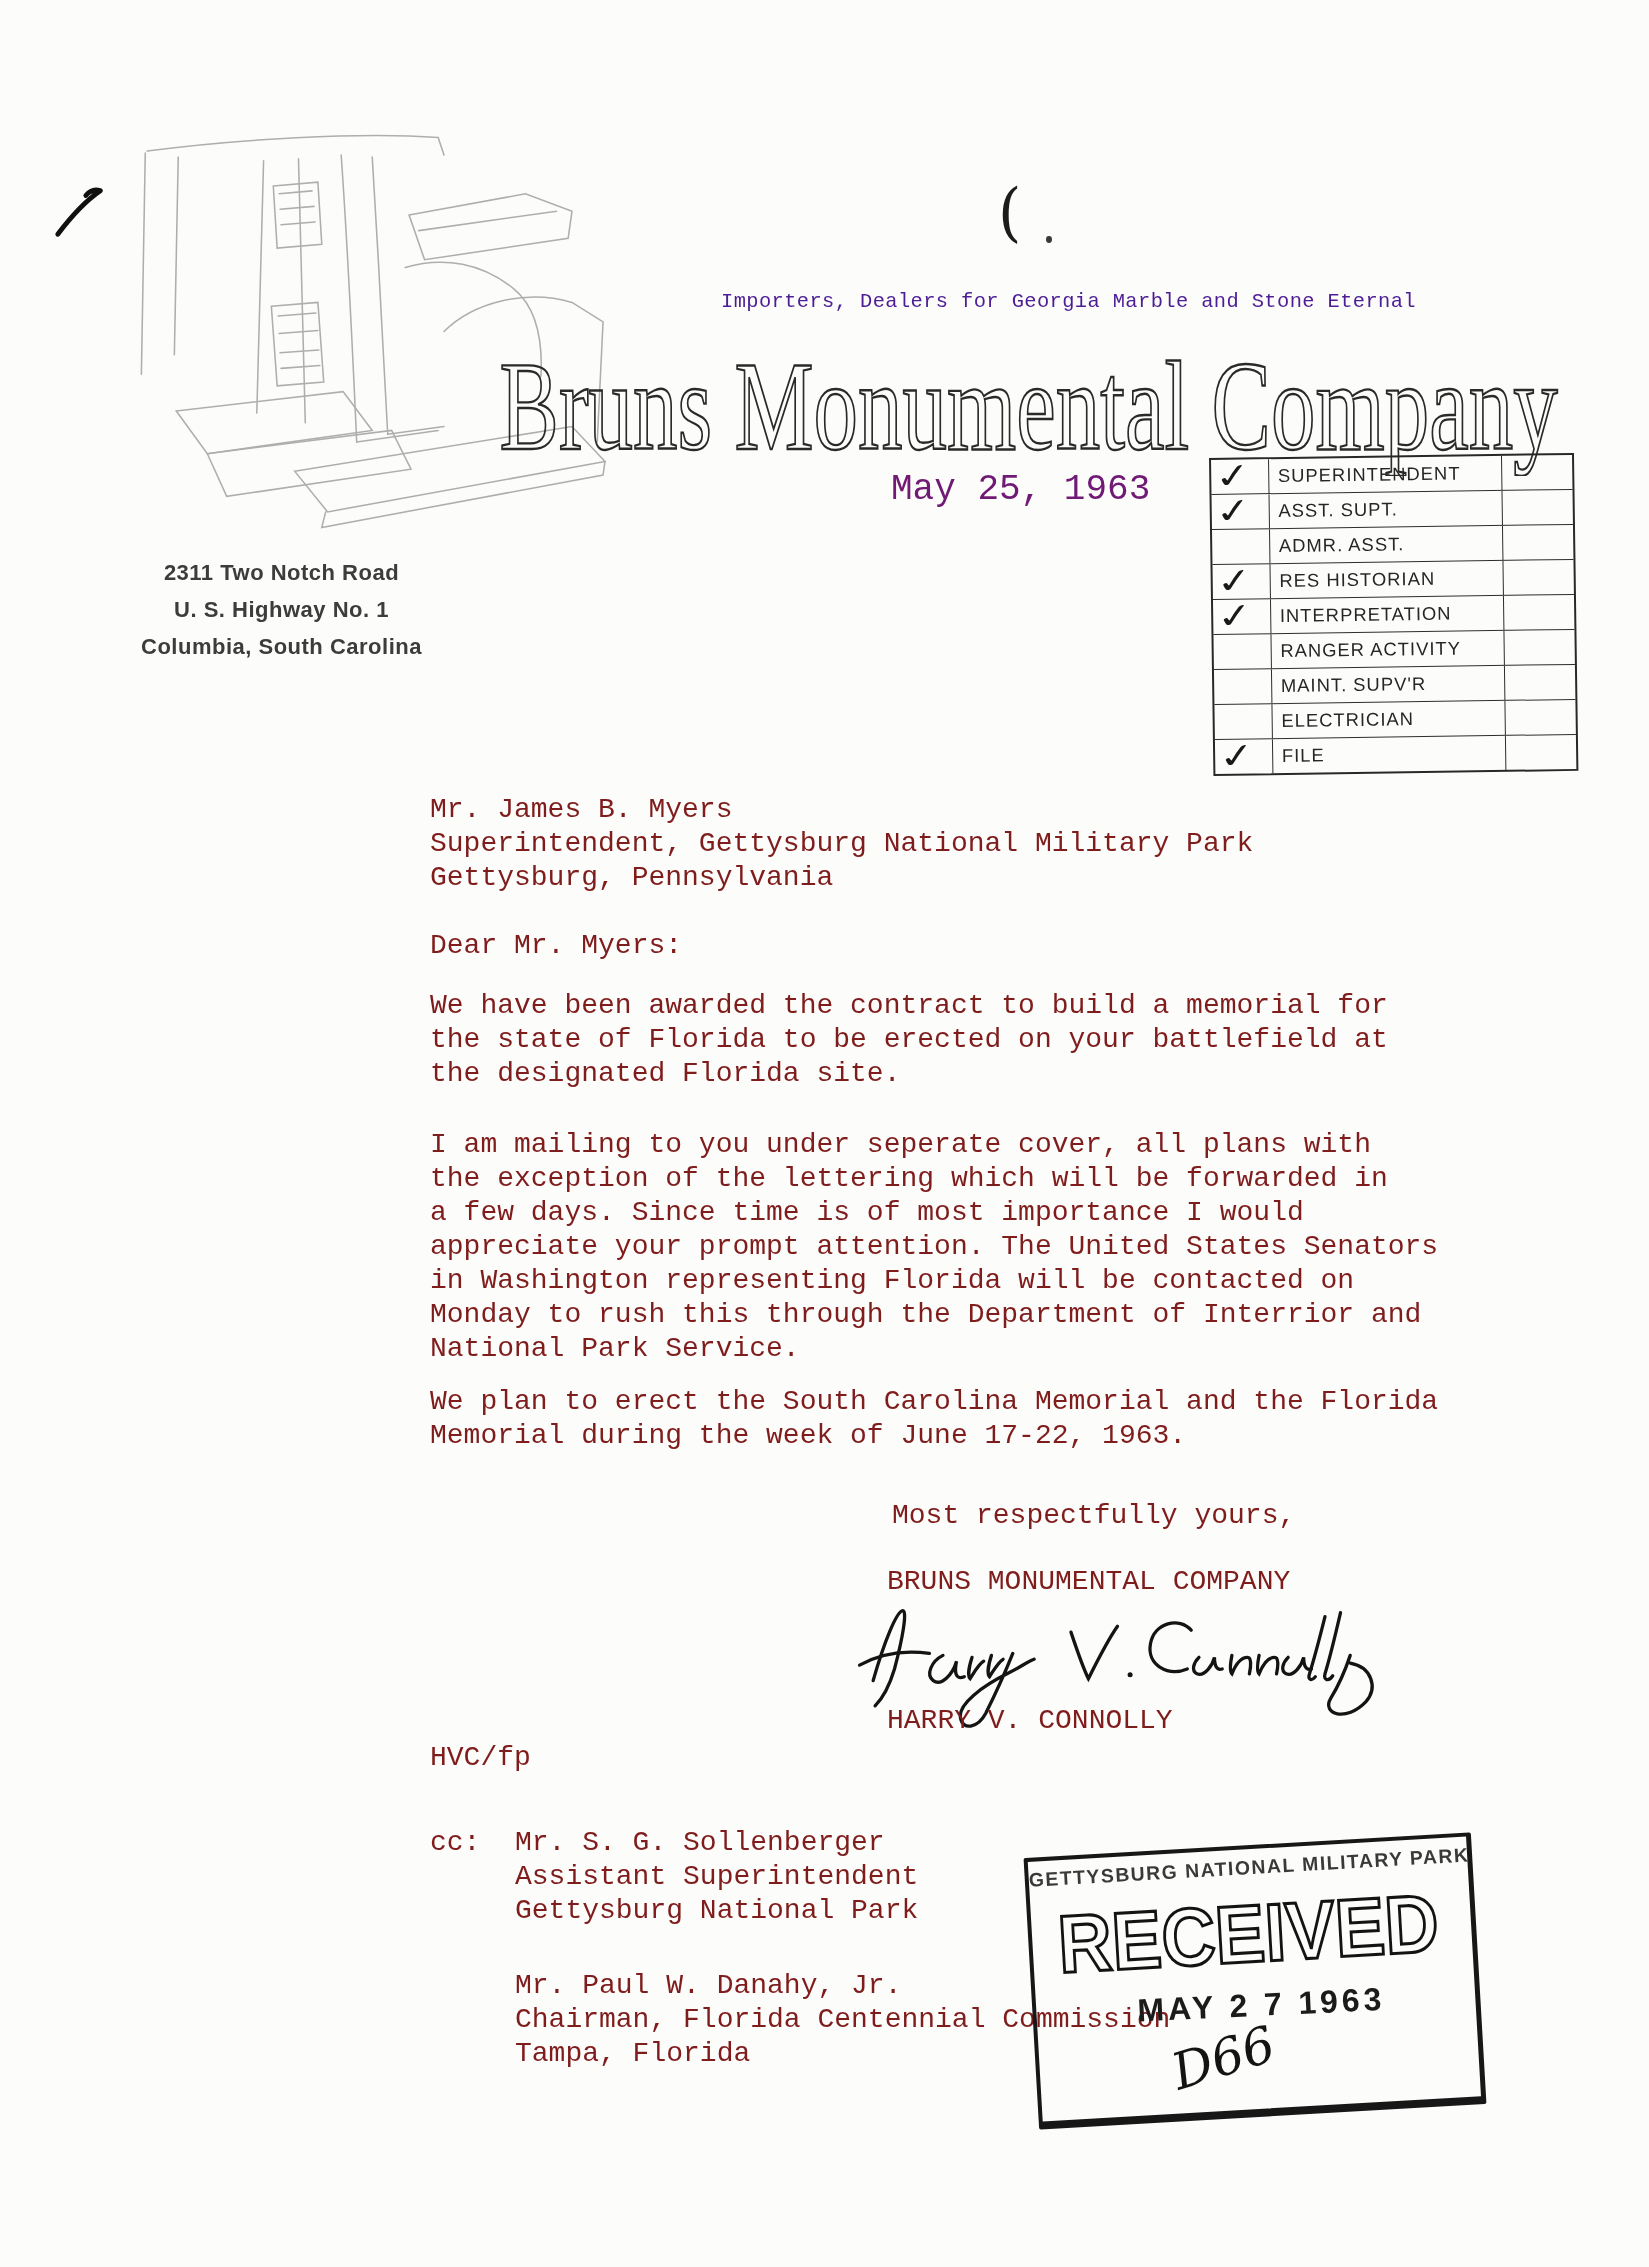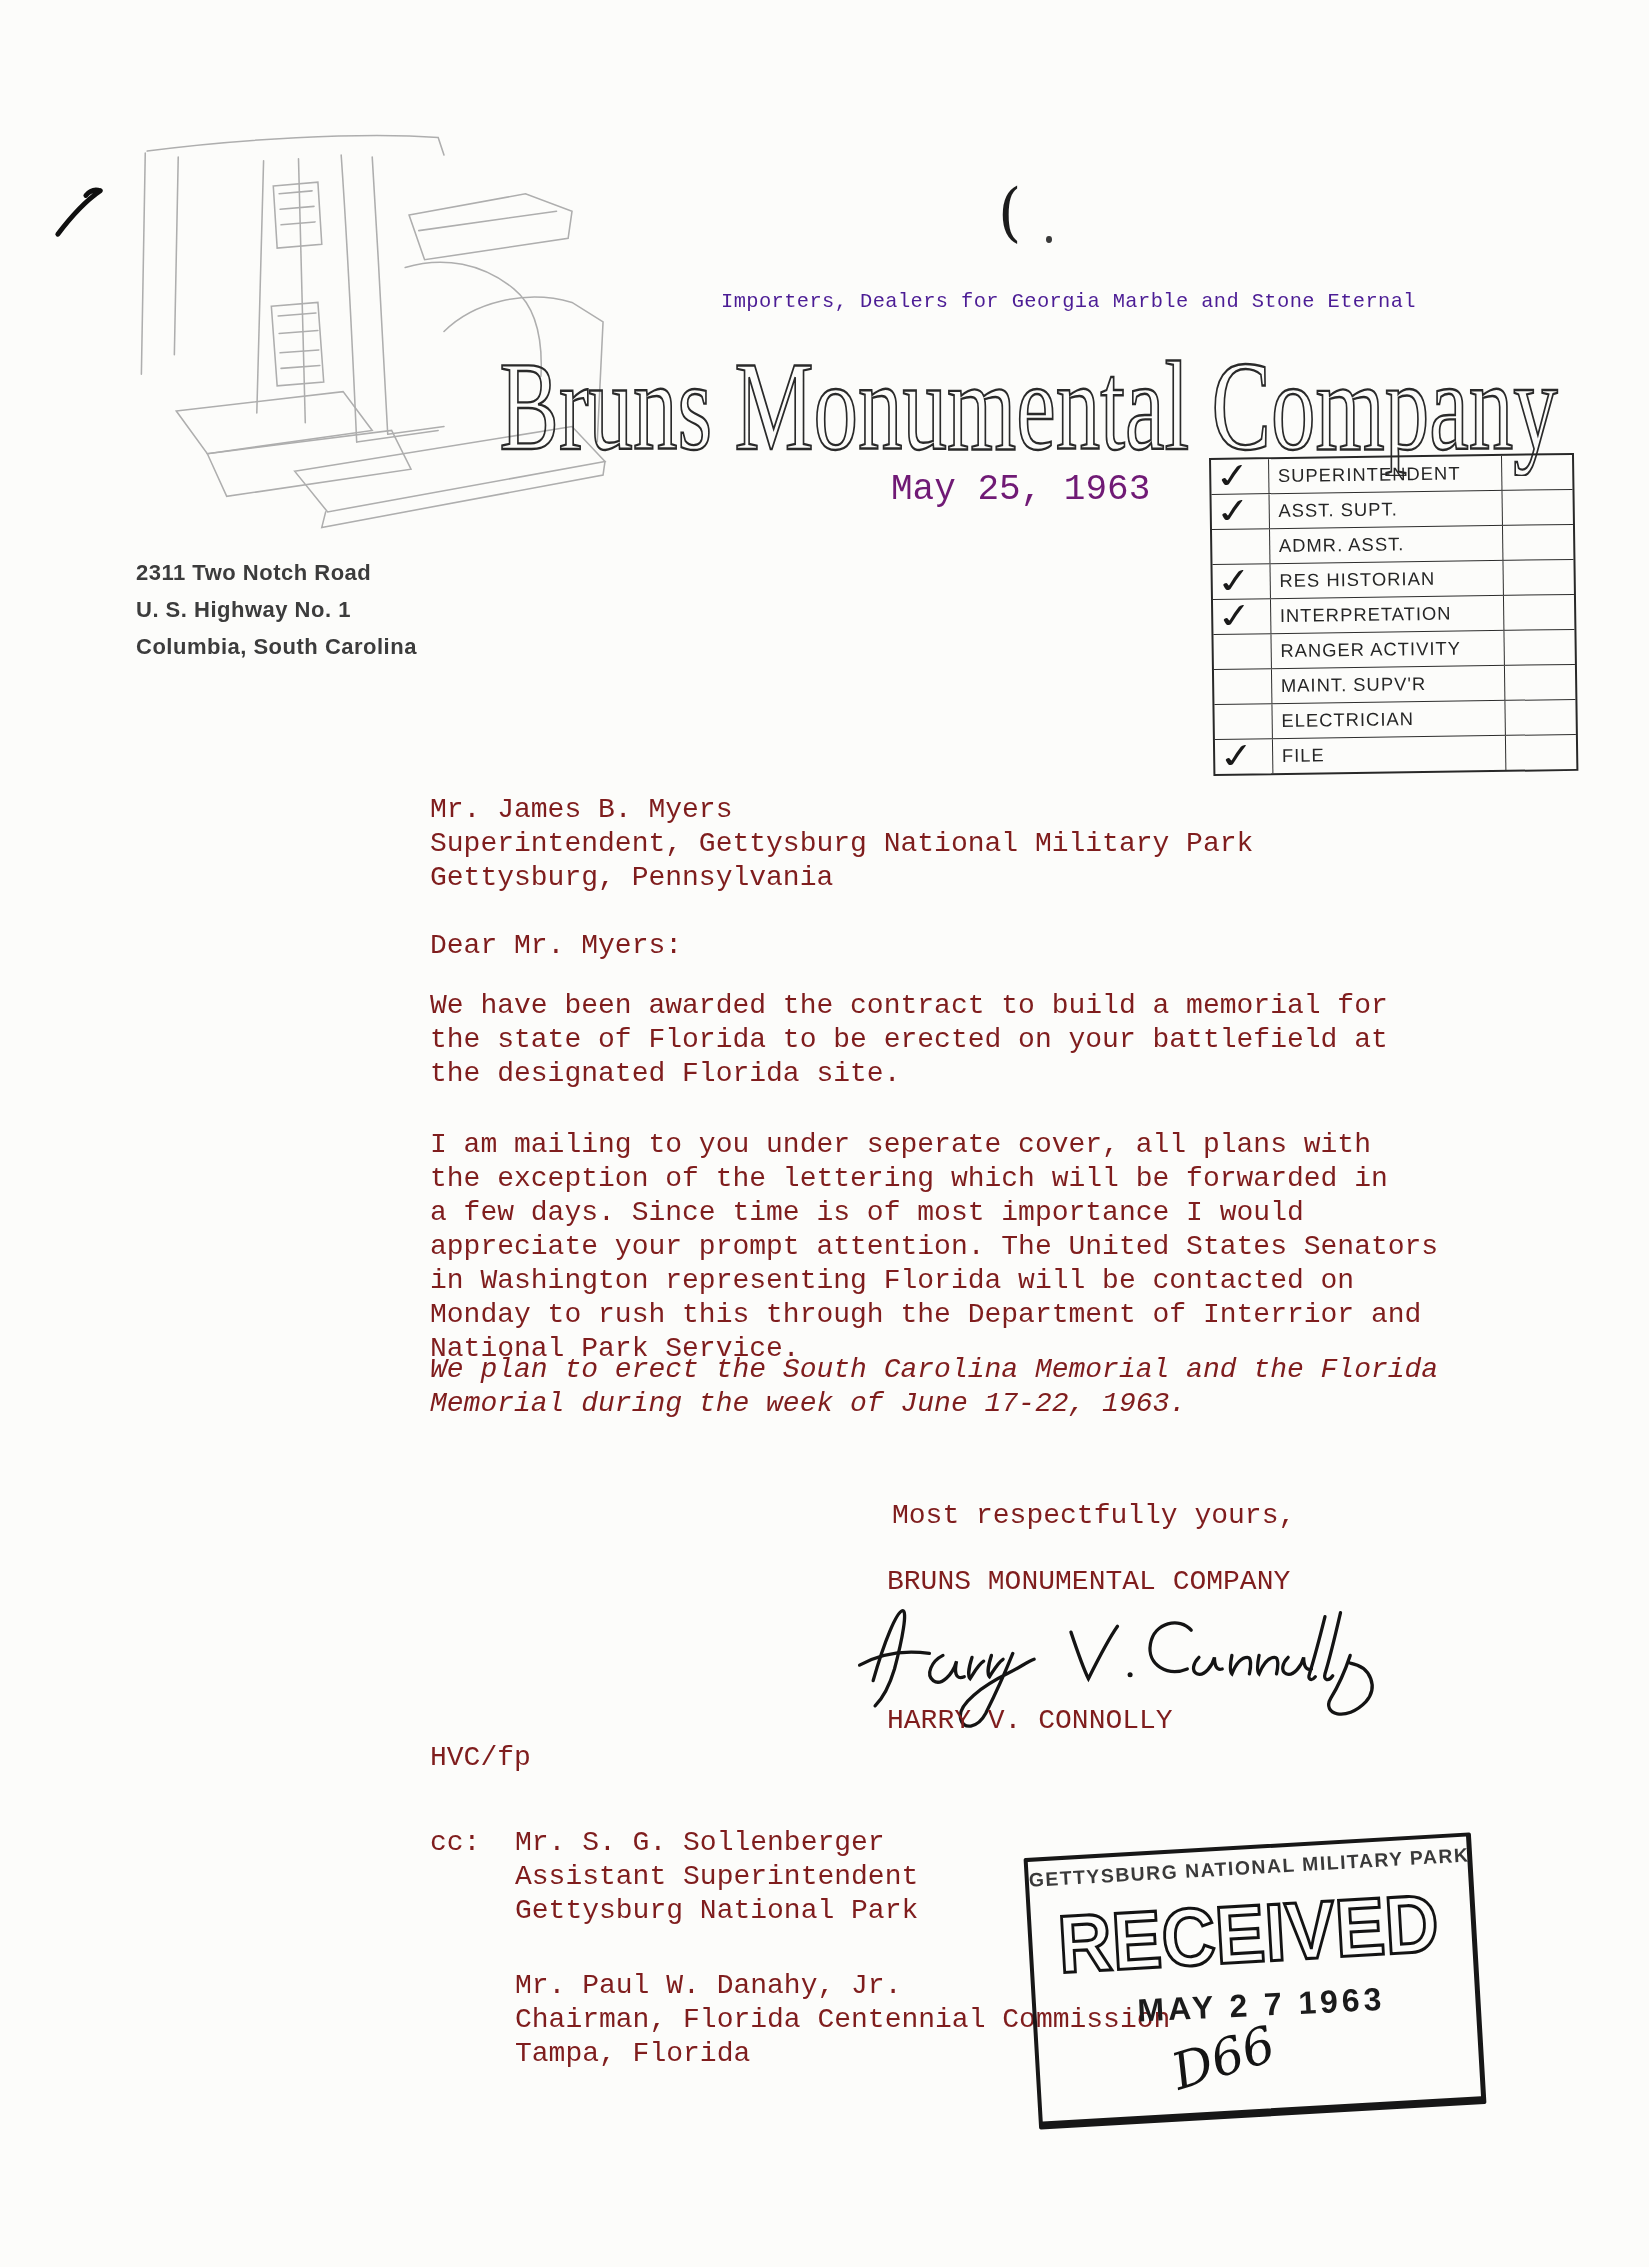--- a/index.html
+++ b/index.html
@@ -8,41 +8,41 @@
     width:1650px;height:2268px;
     background:#fcfcfa;
     overflow:hidden;
     font-family:"Liberation Mono",monospace;
     color:#2e2e2e;
   }
   .abs{position:absolute;}
   .type{font-family:"Liberation Mono",monospace;font-size:28px;line-height:34px;color:#7f1d1d;white-space:pre-line;}
   
   .tagline{left:721px;top:290px;font-size:20.4px;letter-spacing:0.4px;color:#4c1d95;white-space:nowrap;}
-  .lh-address{left:136px;top:554px;width:291px;
+  .lh-address{left:136px;top:554px;width:291px;text-align:center;
     font-family:"Liberation Sans",sans-serif;font-weight:bold;font-size:22px;line-height:37px;
     color:#3c3c3c;white-space:pre-line;letter-spacing:0.5px;}
   .dateline{left:891px;top:469px;font-size:36px;color:#701a75;}
   .paren{left:998px;top:177px;font-family:"DejaVu Serif",serif;font-size:60px;color:#1c1c1c;transform:scaleY(1.05);}
   .ink-dot{left:1046px;top:236px;width:5.8px;height:6.8px;border-radius:50%;background:#3a3a3a;}
   
   .routing{left:1209px;top:458px;width:361px;border:2.9px solid #282828;transform:rotate(-0.8deg);transform-origin:top left;background:transparent;}
   .r-row{display:grid;grid-template-columns:58px 233px 1fr;height:34px;border-bottom:1.9px solid #2d2d2d;}
   .r-row:last-child{border-bottom:none;}
   .r-check{border-right:1.9px solid #2d2d2d;position:relative;overflow:visible;}
   .r-check i{position:absolute;left:5.8px;top:-1.9px;font-style:normal;font-size:33px;line-height:33px;color:#191919;
     font-family:"DejaVu Sans",sans-serif;transform:translateY(3.9px) rotate(-8deg) scaleX(1.3);transform-origin:left bottom;}
   .r-label{border-right:1.9px solid #2d2d2d;display:flex;align-items:center;padding-left:8.7px;
     font-family:"Liberation Sans",sans-serif;font-size:18.4px;letter-spacing:1px;color:#262626;white-space:nowrap;}
   
   .recipient{left:430px;top:793px;}
   .salutation{left:430px;top:929px;}
   .p1{left:430px;top:989px;}
   .p2{left:430px;top:1128px;}
-  .p3{left:430px;top:1353px;font-style:italic;}
+  .p3{left:430px;top:1385px;}
   .closing{left:892px;top:1499px;}
   .company-line{left:887px;top:1565px;}
   .signer{left:887px;top:1704px;}
   .ref{left:430px;top:1741px;}
   .cc-label{left:430px;top:1826px;}
   .cc1{left:515px;top:1826px;}
   .cc2{left:515px;top:1969px;}
   
   .stamp{left:1031px;top:1845px;width:439px;height:260px;
     border-style:solid;border-color:#171717;border-width:4.9px 5.8px 8.7px 4.9px;border-radius:1.9px;

